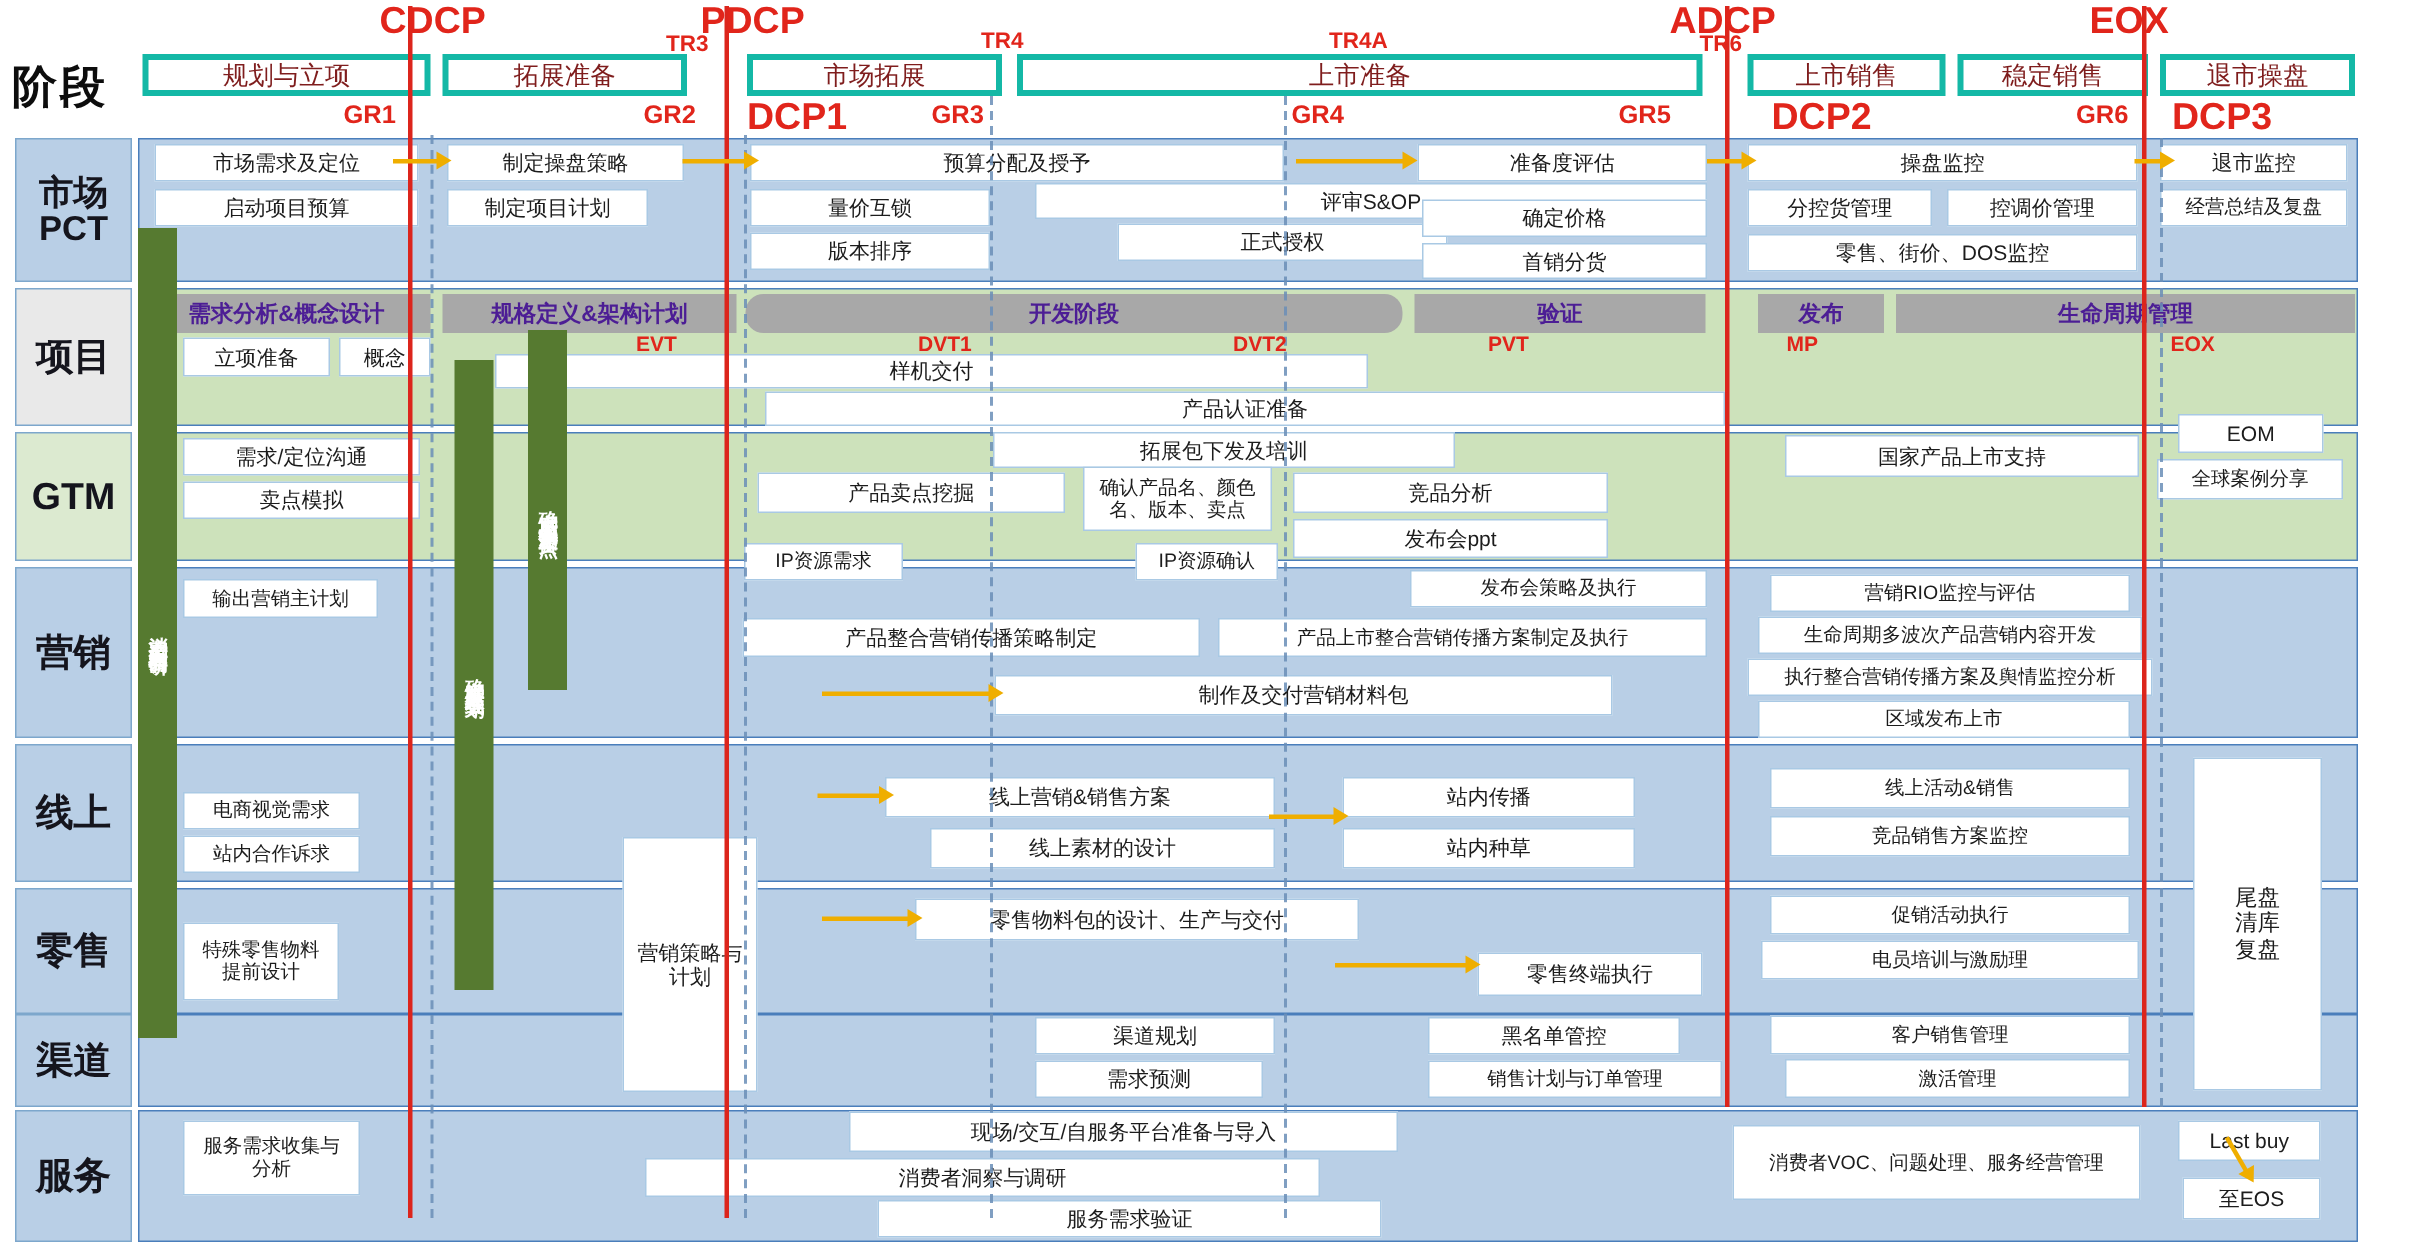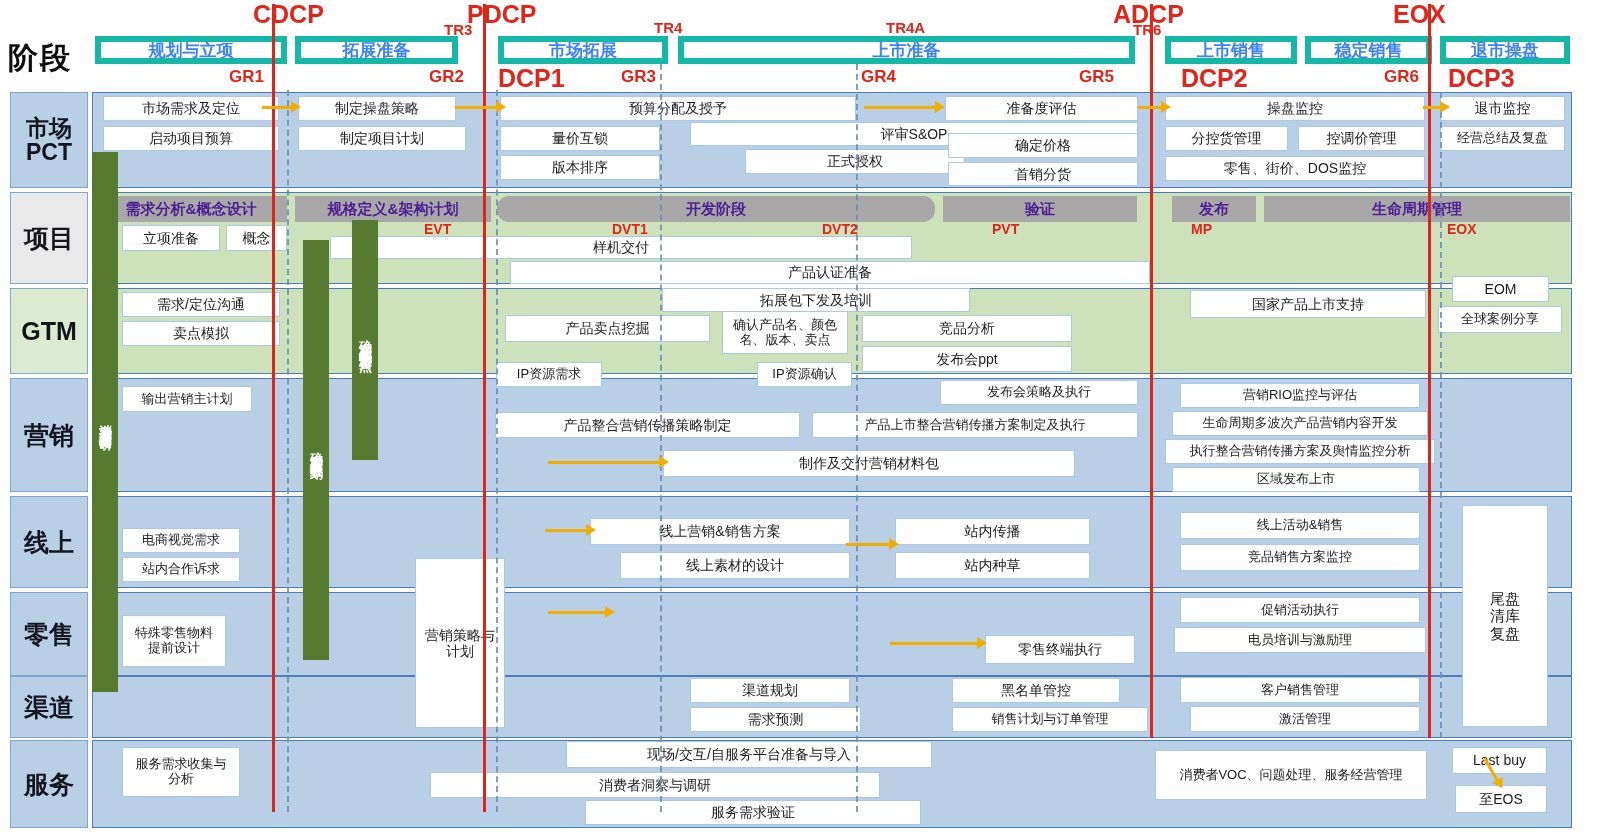--- a/index.html
+++ b/index.html
@@ -1,21 +1,21 @@
 <!DOCTYPE html>
 <html><head>
 <meta charset="utf-8">
 <style>
   html,body{margin:0;padding:0;background:#fff;}
   #canvas{position:relative;width:1624px;height:837px;background:#fff;overflow:hidden;
           font-family:"Liberation Sans","DejaVu Sans",sans-serif;}
   .abs{position:absolute;box-sizing:border-box;}
   .corner{font-size:30px;font-weight:700;color:#0d0d0d;letter-spacing:2px;}
-  .phase{background:#fff;border:6px solid #14b8a6;display:flex;align-items:center;justify-content:center;
-         font-size:17px;font-weight:700;color:#3b82f6;z-index:2;}
+  .phase{background:#fff;border:4px solid #14b8a6;display:flex;align-items:center;justify-content:center;
+         font-size:17px;font-weight:400;color:#7f1d1d;z-index:2;}
   .lane-label{display:flex;flex-direction:column;align-items:center;justify-content:center;
               border:1px solid #7da7cc;color:#15151d;font-weight:600;line-height:1.05;z-index:2;}
   .lane-bg{border:1px solid #4a7ebb;z-index:1;}
   .strip{background:#a8a8a8;display:flex;align-items:center;justify-content:center;
          font-size:15px;font-weight:700;color:#4c1d95;z-index:2;}
   .gbar{background:#567a30;z-index:4;display:flex;align-items:center;justify-content:center;}
   .gbar span{writing-mode:vertical-rl;color:#fff;font-size:13px;font-weight:700;letter-spacing:2px;}
   .task{background:#fff;border:1px solid #a9c9e4;display:flex;align-items:center;justify-content:center;
         text-align:center;color:#1c1c1c;z-index:3;white-space:pre-line;line-height:1.15;}
   .redline{width:3px;background:#dc251c;z-index:6;}
@@ -71,21 +71,21 @@
     <div class="abs phase" style="left: 95px; top: 36px; width: 192px; height: 28px;">规划与立项</div>
     <div class="abs phase" style="left: 295px; top: 36px; width: 163px; height: 28px;">拓展准备</div>
     <div class="abs phase" style="left: 498px; top: 36px; width: 170px; height: 28px;">市场拓展</div>
     <div class="abs phase" style="left: 678px; top: 36px; width: 457px; height: 28px;">上市准备</div>
     <div class="abs phase" style="left: 1165px; top: 36px; width: 132px; height: 28px;">上市销售</div>
     <div class="abs phase" style="left: 1305px; top: 36px; width: 127px; height: 28px;">稳定销售</div>
     <div class="abs phase" style="left: 1440px; top: 36px; width: 130px; height: 28px;">退市操盘</div>
     <div class="abs task" style="left: 103px; top: 96px; width: 176px; height: 25px; font-size: 14px;">市场需求及定位</div>
     <div class="abs task" style="left: 103px; top: 126px; width: 176px; height: 25px; font-size: 14px;">启动项目预算</div>
     <div class="abs task" style="left: 298px; top: 96px; width: 158px; height: 25px; font-size: 14px;">制定操盘策略</div>
-    <div class="abs task" style="left: 298px; top: 126px; width: 168px; height: 25px; font-size: 14px;">制定项目计划</div>
+    <div class="abs task" style="left: 298px; top: 126px; width: 134px; height: 25px; font-size: 14px;">制定项目计划</div>
     <div class="abs task" style="left: 500px; top: 96px; width: 356px; height: 25px; font-size: 14px;">预算分配及授予</div>
     <div class="abs task" style="left: 500px; top: 126px; width: 160px; height: 25px; font-size: 14px;">量价互锁</div>
     <div class="abs task" style="left: 500px; top: 155px; width: 160px; height: 25px; font-size: 14px;">版本排序</div>
     <div class="abs task" style="left: 690px; top: 122px; width: 448px; height: 24px; font-size: 14px;">评审S&amp;OP</div>
     <div class="abs task" style="left: 745px; top: 149px; width: 220px; height: 25px; font-size: 14px;">正式授权</div>
     <div class="abs task" style="left: 945px; top: 96px; width: 193px; height: 25px; font-size: 14px;">准备度评估</div>
     <div class="abs task" style="left: 948px; top: 133px; width: 190px; height: 25px; font-size: 14px;">确定价格</div>
     <div class="abs task" style="left: 948px; top: 162px; width: 190px; height: 24px; font-size: 14px;">首销分货</div>
     <div class="abs task" style="left: 1165px; top: 96px; width: 260px; height: 25px; font-size: 14px;">操盘监控</div>
     <div class="abs task" style="left: 1165px; top: 126px; width: 123px; height: 25px; font-size: 14px;">分控货管理</div>
@@ -127,25 +127,26 @@
     <div class="abs task" style="left: 895px; top: 552px; width: 195px; height: 27px; font-size: 14px;">站内种草</div>
     <div class="abs task" style="left: 1180px; top: 512px; width: 240px; height: 27px; font-size: 13px;">线上活动&amp;销售</div>
     <div class="abs task" style="left: 1180px; top: 544px; width: 240px; height: 27px; font-size: 13px;">竞品销售方案监控</div>
     <div class="abs task" style="left: 1462px; top: 505px; width: 86px; height: 222px; font-size: 15px;">尾盘
 清库
 复盘</div>
     <div class="abs task" style="left: 122px; top: 615px; width: 104px; height: 52px; font-size: 13px;">特殊零售物料
 提前设计</div>
     <div class="abs task" style="left: 415px; top: 558px; width: 90px; height: 170px; font-size: 14px;">营销策略与
 计划</div>
+    <div class="abs task" style="left: 610px; top: 599px; width: 296px; height: 28px; font-size: 14px;">零售物料包的设计、生产与交付</div>
     <div class="abs task" style="left: 985px; top: 635px; width: 150px; height: 29px; font-size: 14px;">零售终端执行</div>
     <div class="abs task" style="left: 1180px; top: 597px; width: 240px; height: 26px; font-size: 13px;">促销活动执行</div>
     <div class="abs task" style="left: 1174px; top: 627px; width: 252px; height: 26px; font-size: 13px;">电员培训与激励理</div>
     <div class="abs task" style="left: 690px; top: 678px; width: 160px; height: 25px; font-size: 14px;">渠道规划</div>
-    <div class="abs task" style="left: 690px; top: 707px; width: 171px; height: 25px; font-size: 14px;">需求预测</div>
+    <div class="abs task" style="left: 690px; top: 707px; width: 152px; height: 25px; font-size: 14px;">需求预测</div>
     <div class="abs task" style="left: 952px; top: 678px; width: 168px; height: 25px; font-size: 14px;">黑名单管控</div>
     <div class="abs task" style="left: 952px; top: 707px; width: 196px; height: 25px; font-size: 13px;">销售计划与订单管理</div>
     <div class="abs task" style="left: 1180px; top: 677px; width: 240px; height: 26px; font-size: 13px;">客户销售管理</div>
     <div class="abs task" style="left: 1190px; top: 706px; width: 230px; height: 26px; font-size: 13px;">激活管理</div>
     <div class="abs task" style="left: 122px; top: 747px; width: 118px; height: 50px; font-size: 13px;">服务需求收集与
 分析</div>
     <div class="abs task" style="left: 566px; top: 741px; width: 366px; height: 27px; font-size: 14px;">现场/交互/自服务平台准备与导入</div>
     <div class="abs task" style="left: 430px; top: 772px; width: 450px; height: 26px; font-size: 14px;">消费者洞察与调研</div>
     <div class="abs task" style="left: 585px; top: 800px; width: 336px; height: 25px; font-size: 14px;">服务需求验证</div>
     <div class="abs task" style="left: 1155px; top: 750px; width: 272px; height: 50px; font-size: 13px;">消费者VOC、问题处理、服务经营管理</div>

